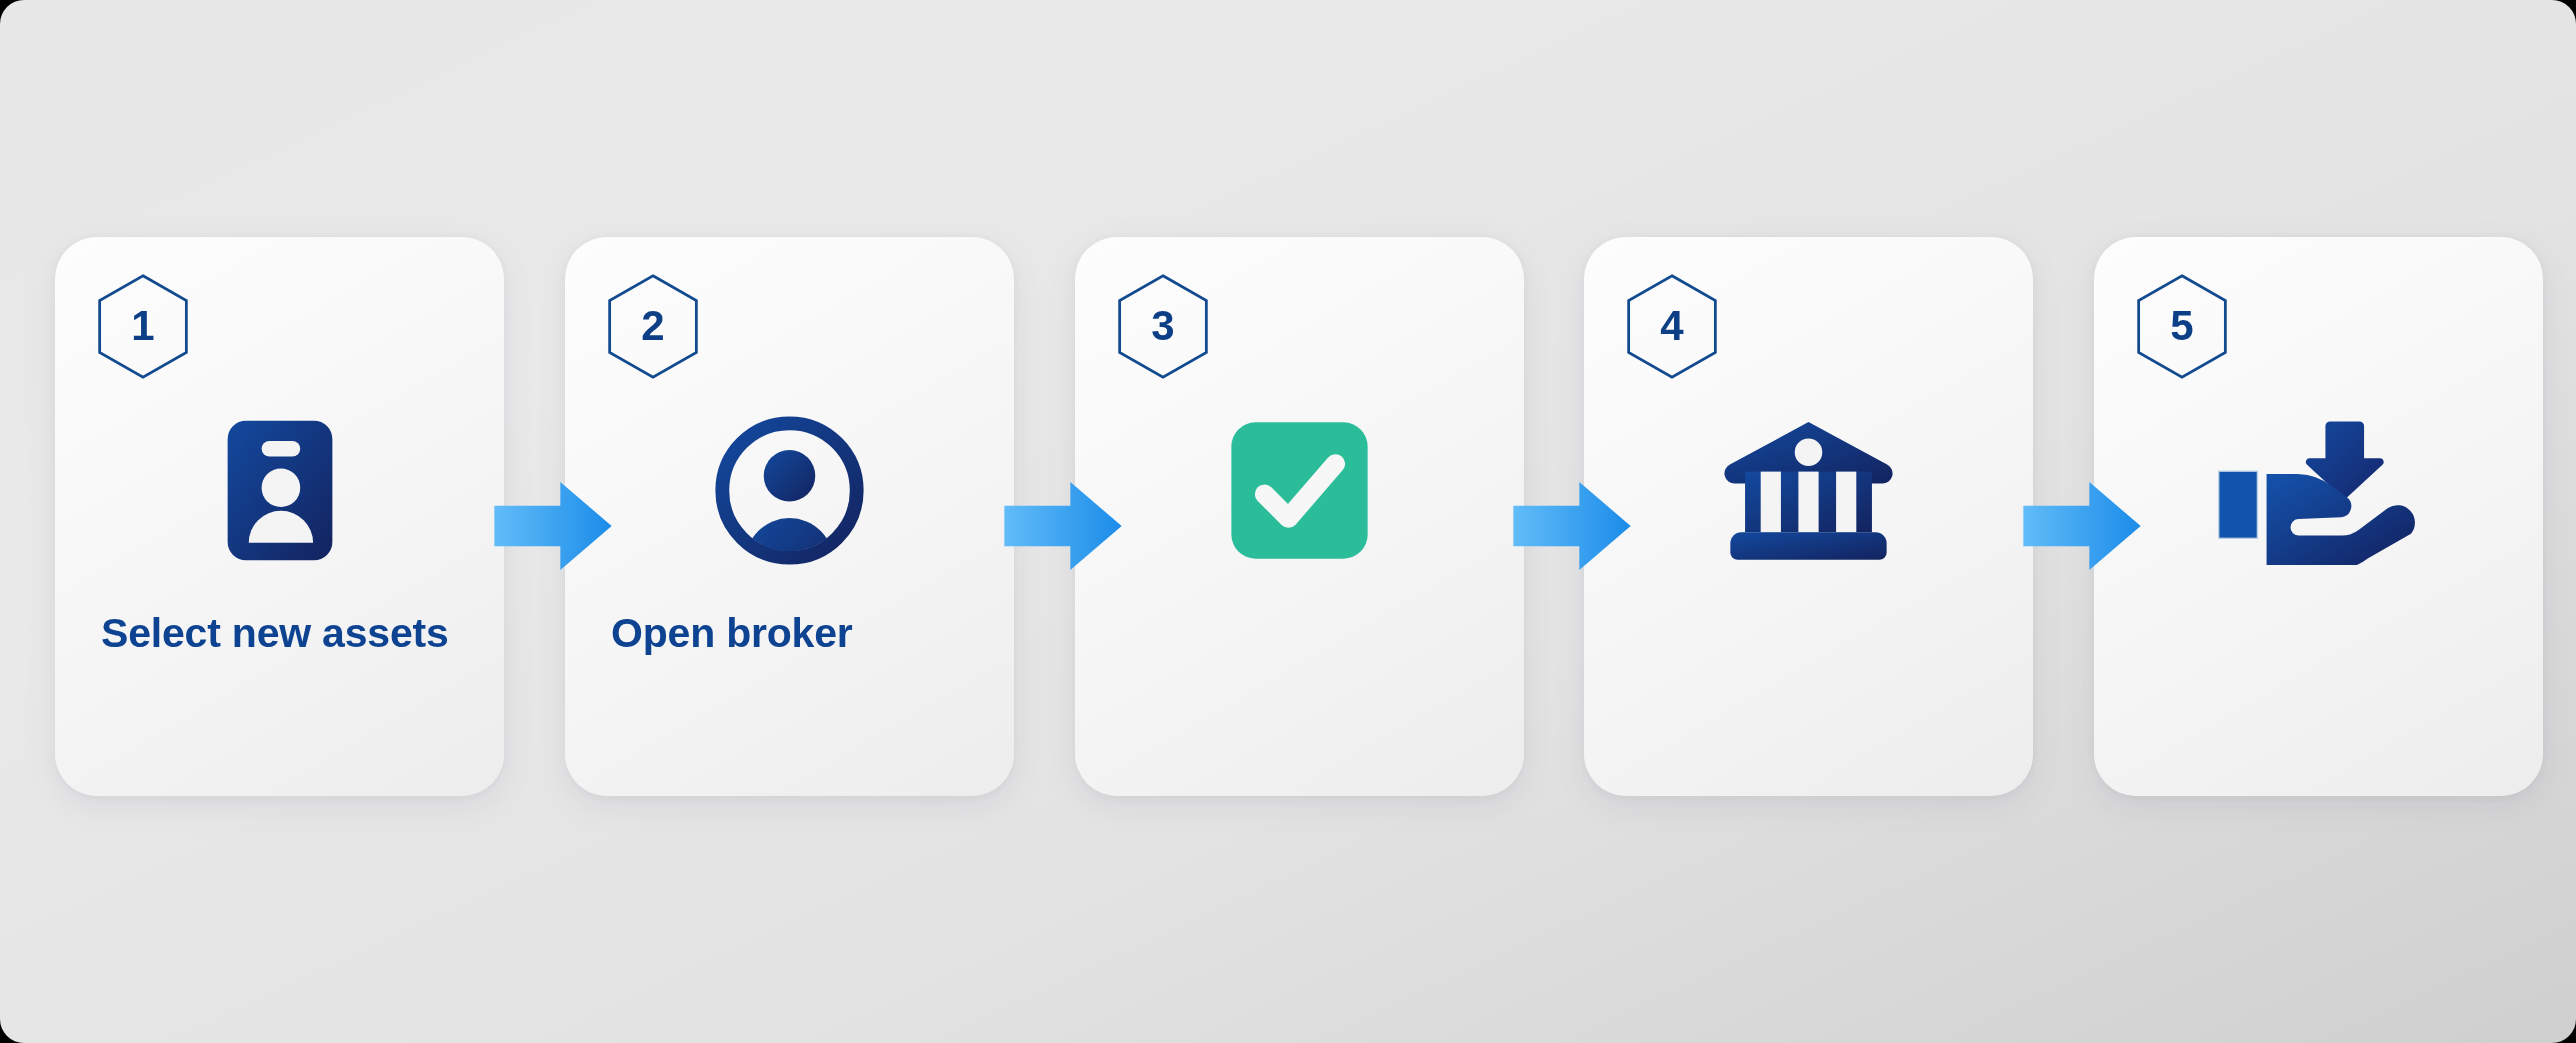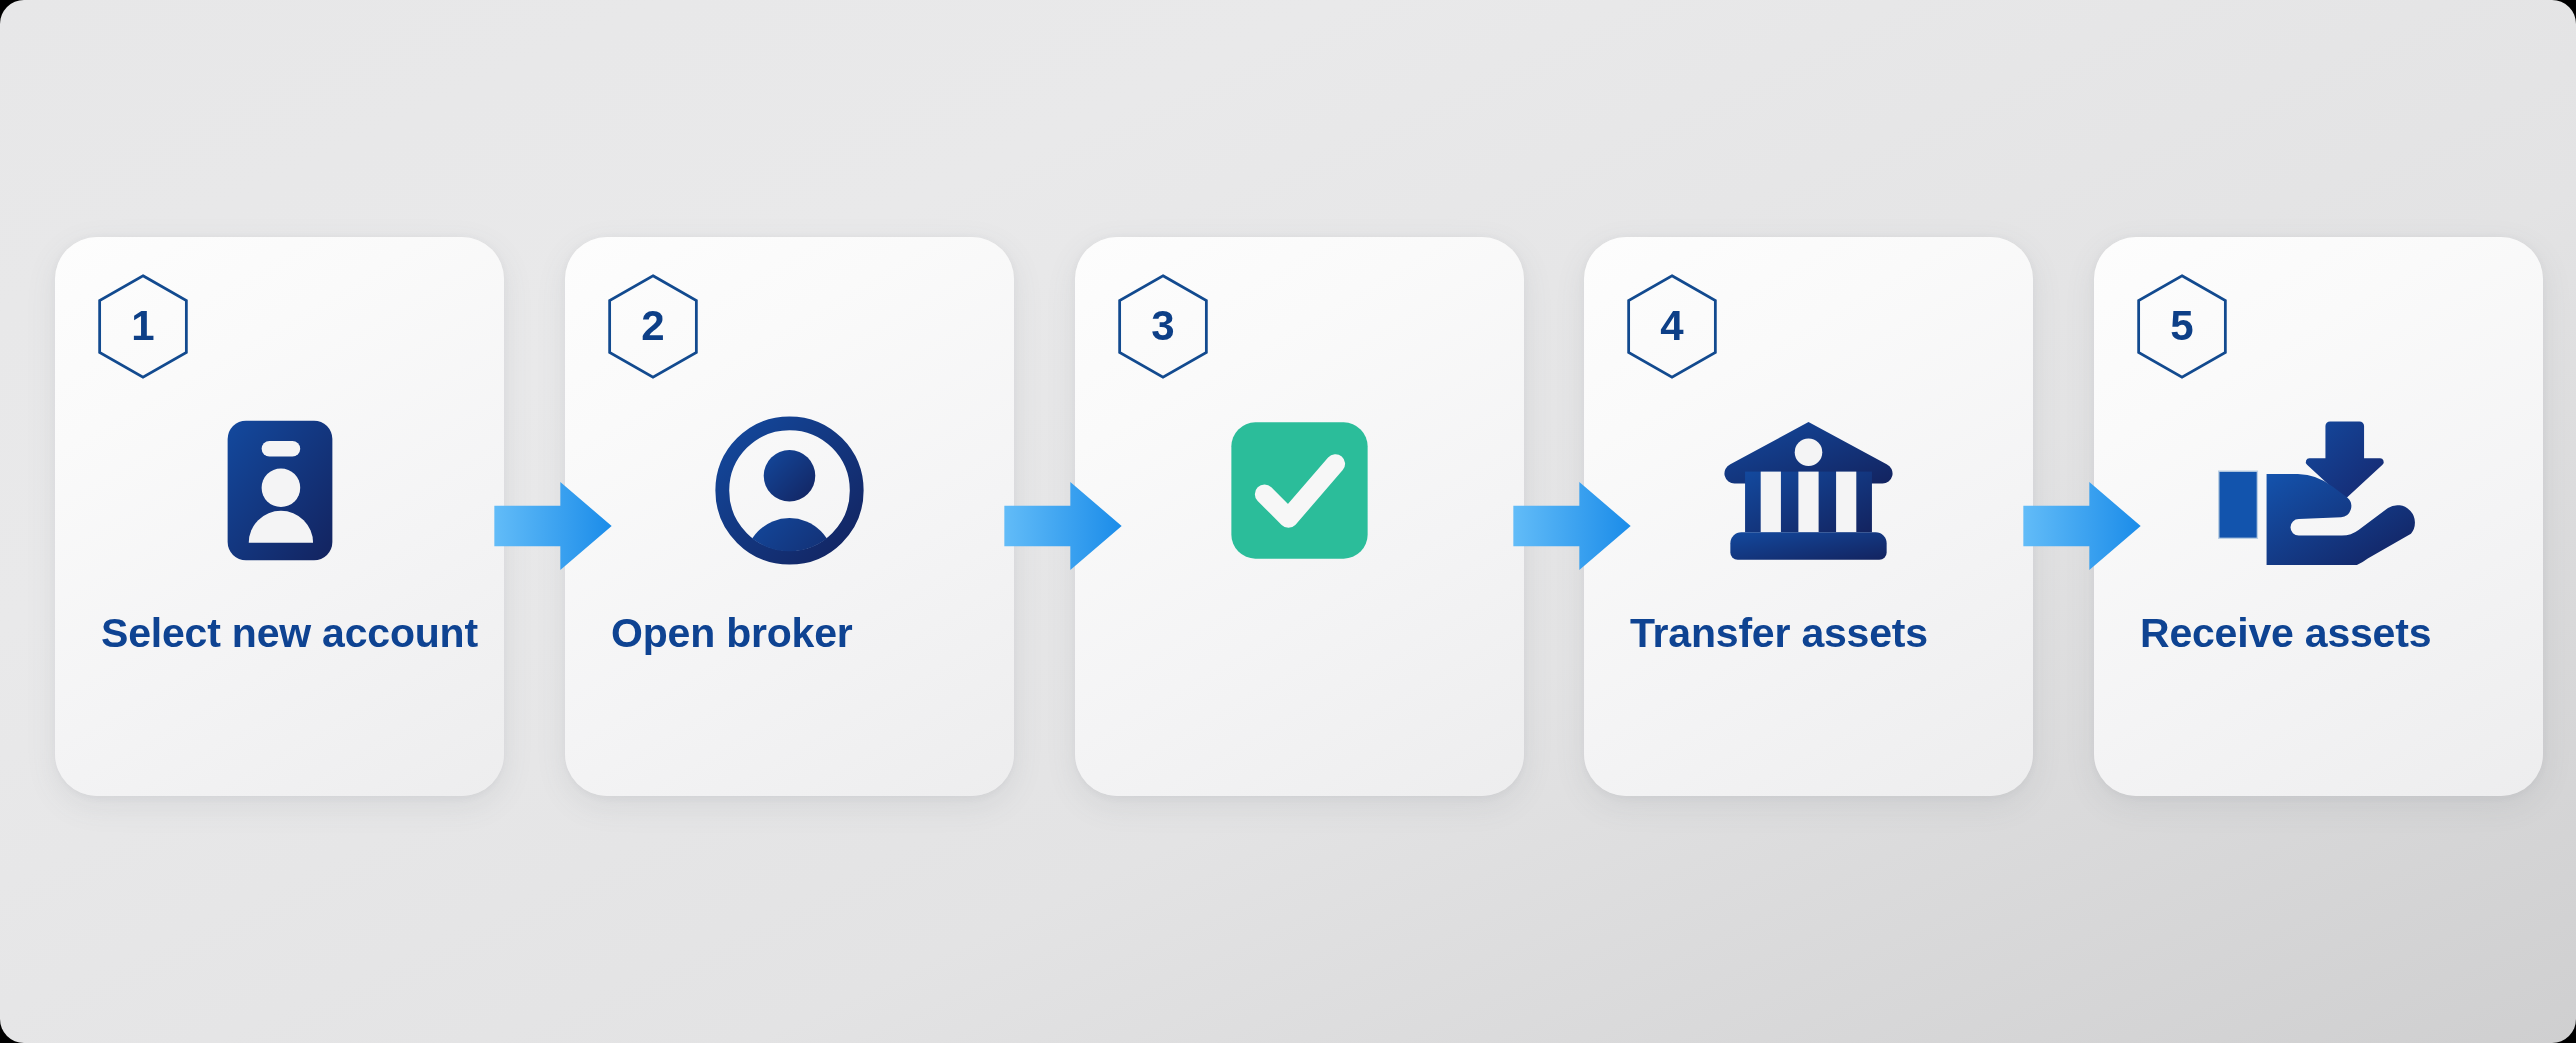--- a/index.html
+++ b/index.html
@@ -136,21 +136,21 @@
               <stop offset="100%" stop-color="#13235f"></stop>
             </linearGradient>
           </defs>
           <rect x="8" y="4" width="114" height="152" rx="20" ry="20" fill="url(#gNavy1)"></rect>
           <rect x="45" y="26" width="42" height="17" rx="8.5" ry="8.5" fill="#f4f4f5"></rect>
           <circle cx="66" cy="77" r="21" fill="#f4f4f5"></circle>
           <path d="M31 137 a35 35 0 0 1 70 0 z" fill="#f4f4f5"></path>
         </svg>
       </div>
 
-      <div class="label">Select new account</div>
+      <div class="label">Select new assets</div>
     </div>
 
     <div class="card c1">
       <div class="hexwrap">
         <svg width="96" height="107" viewBox="0 0 104 116">
           <polygon points="52,3 99,30 99,86 52,113 5,86 5,30" fill="none" stroke="#124a8f" stroke-width="3"></polygon>
         </svg>
         <div class="hexnum">2</div>
       </div>
 
@@ -215,21 +215,20 @@
 
           <rect x="24" y="58" width="138" height="66" fill="url(#gNavy4)"></rect>
           <rect x="41" y="58" width="22" height="66" fill="#f4f4f5"></rect>
           <rect x="82" y="58" width="22" height="66" fill="#f4f4f5"></rect>
           <rect x="123" y="58" width="22" height="66" fill="#f4f4f5"></rect>
 
           <path d="M20 124 L166 124 a12 12 0 0 1 12 12 L178 146 a8 8 0 0 1 -8 8 L16 154 a8 8 0 0 1 -8 -8 L8 136 a12 12 0 0 1 12 -12 Z" fill="url(#gNavy4)"></path>
         </svg>
       </div>
 
-      <div class="label">Transfer assets</div>
     </div>
 
     <div class="card c4">
       <div class="hexwrap">
         <svg width="96" height="107" viewBox="0 0 104 116">
           <polygon points="52,3 99,30 99,86 52,113 5,86 5,30" fill="none" stroke="#124a8f" stroke-width="3"></polygon>
         </svg>
         <div class="hexnum">5</div>
       </div>
 
@@ -247,21 +246,20 @@
           </defs>
 
           <rect x="6" y="60" width="42" height="73" fill="#1254ad" stroke="#bcd0e4" stroke-width="1.5"></rect>
 
           <path d="M127 6 L159 6 a5 5 0 0 1 5 5 L164 46 L181 46 a4 4 0 0 1 3 7 L146 88 a4 4 0 0 1 -6 0 L102 53 a4 4 0 0 1 3 -7 L122 46 L122 11 a5 5 0 0 1 5 -5 Z" fill="url(#gNavy5b)"></path>
 
           <path d="M58 63 L92 63 a62 62 0 0 1 38 14 l16 12 a12 12 0 0 1 -7 21 L93 112 a9 9 0 0 0 0 18 l47 0 a30 30 0 0 0 18 -6 l32 -24 a19 19 0 0 1 25 28 L168 155 a52 52 0 0 1 -32 11 L58 166 Z" fill="url(#gNavy5)"></path>
         </svg>
       </div>
 
-      <div class="label">Receive assets</div>
     </div>
 
     <div class="arrow a0">
       <svg width="118" height="88" viewBox="0 0 128 96">
         <defs>
           <linearGradient id="gArrow1" x1="0" y1="0" x2="1" y2="0">
             <stop offset="0%" stop-color="#62bcf8"></stop>
             <stop offset="100%" stop-color="#1b8ce9"></stop>
           </linearGradient>
         </defs>

